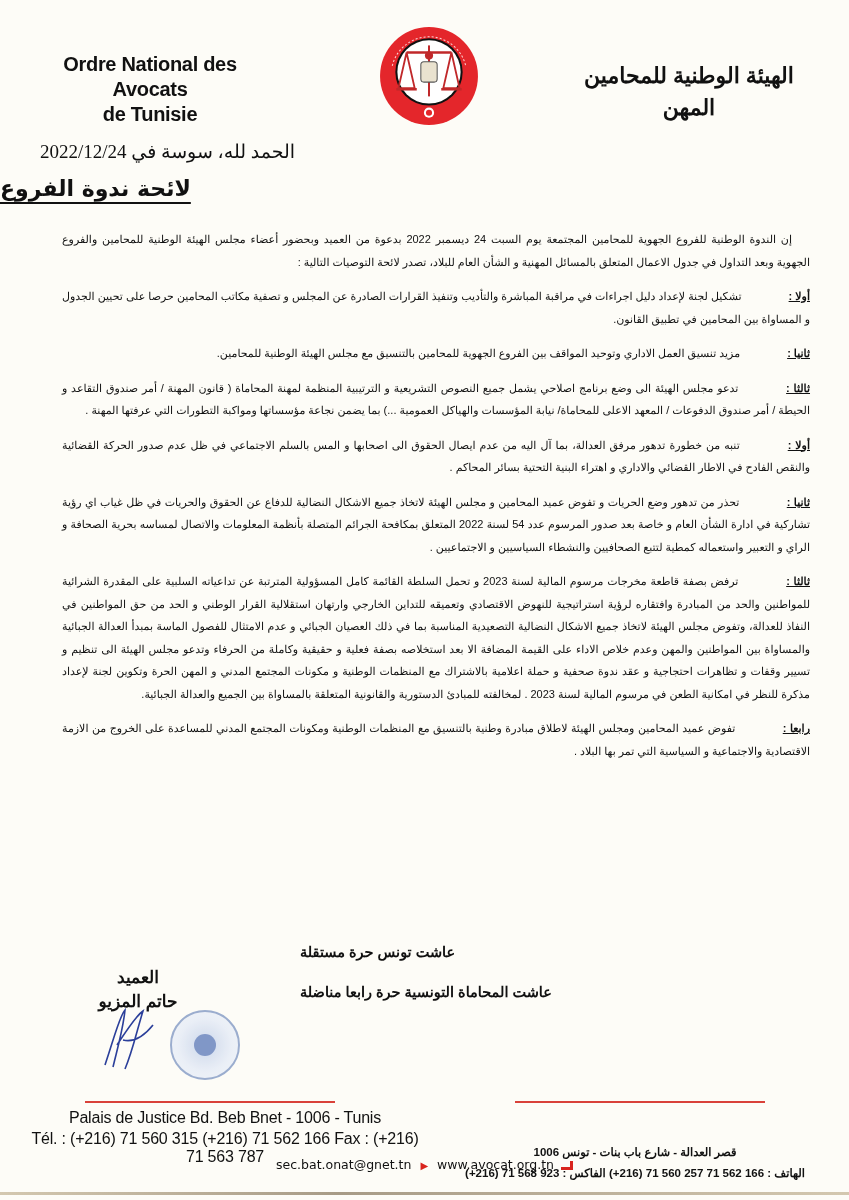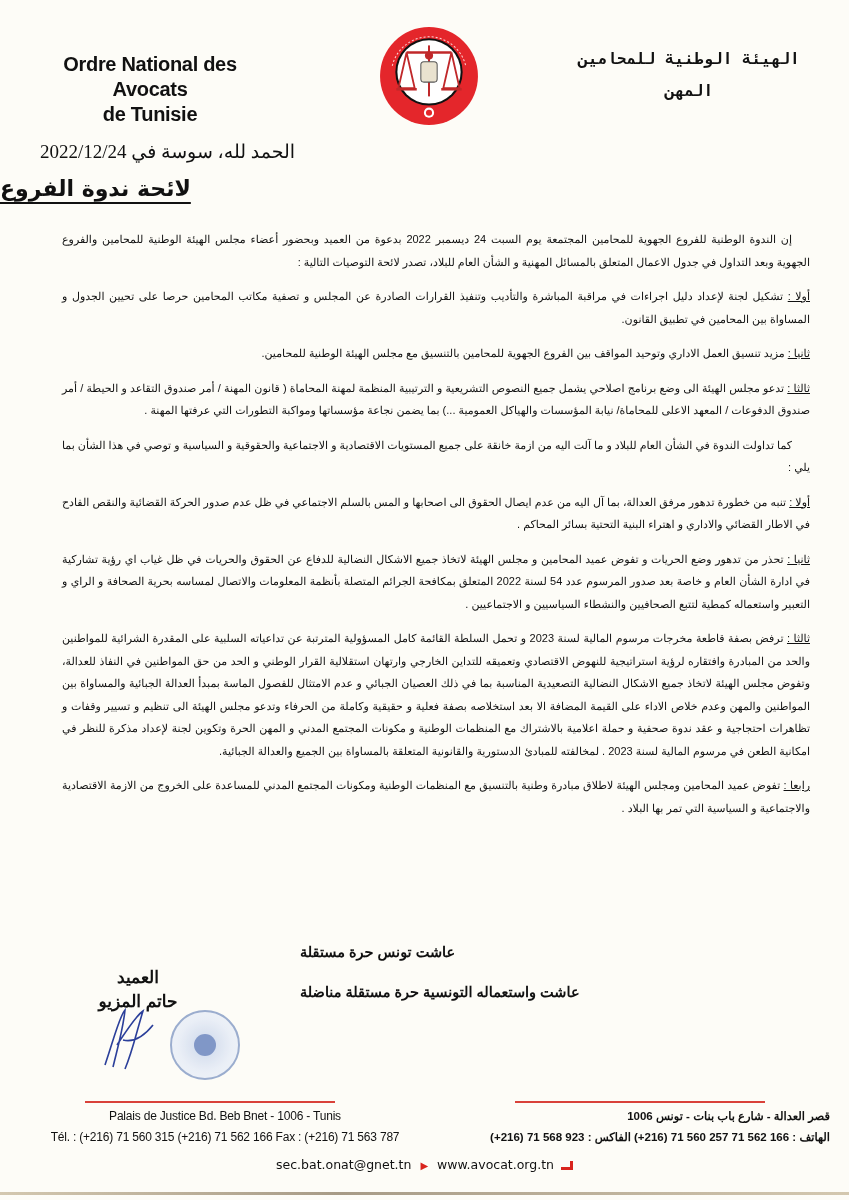--- a/index.html
+++ b/index.html
@@ -1,33 +1,33 @@
 <!DOCTYPE html>
 <html><head>
 <meta charset="utf-8">
 <style>
   html, body { margin:0; padding:0; }
   body { width:849px; height:1200px; background:#fdfcf7; position:relative; overflow:hidden; font-family:"DejaVu Sans", sans-serif; color:#111; }
   .header-fr { position:absolute; left:30px; top:52px; width:240px; text-align:center; font-family:"Liberation Sans", sans-serif; font-weight:bold; font-size:20px; line-height:25px; color:#111; letter-spacing:-0.3px; }
-  .header-ar { position:absolute; right:30px; top:44px; width:260px; text-align:center; direction:rtl; font-family:Liberation Mono, monospace; font-weight:bold; font-size:16px; line-height:32px; color:#111; }
+  .header-ar { position:absolute; right:30px; top:60px; width:260px; text-align:center; direction:rtl; font-family:Liberation Sans, sans-serif; font-weight:bold; font-size:22px; line-height:32px; color:#111; }
   .logo { position:absolute; left:378px; top:25px; width:102px; height:102px; }
   .date-line { position:absolute; left:40px; top:140px; direction:rtl; font-family:"Liberation Serif", serif; font-size:19px; }
   .title { position:absolute; left:0; right:0; top:176px; text-align:left; direction:rtl; font-family:"DejaVu Sans", sans-serif; font-weight:bold; font-size:22px; text-decoration:underline; text-underline-offset:6px; }
   .body-text { position:absolute; left:62px; width:748px; top:228px; direction:rtl; text-align:justify; font-family:"Liberation Sans", sans-serif; font-size:11px; line-height:22.5px; color:#111; }
   .body-text p { margin:0 0 12px 0; }
   .body-text .indent { text-indent:18px; }
-  .lbl { font-weight:normal; text-decoration:underline; }
+  .lbl { font-weight:bold; text-decoration:underline;margin-left:44px; }
   .closing { position:absolute; left:300px; width:340px; direction:rtl; text-align:left; font-weight:bold; font-family:"Liberation Sans", sans-serif; font-size:14.5px; }
   .sig-block { position:absolute; left:88px; top:966px; width:100px; direction:rtl; text-align:center; font-weight:bold; font-family:"Liberation Sans", sans-serif; font-size:17px; line-height:24px; }
   .signature { position:absolute; left:95px; top:1005px; width:70px; height:70px; }
   .stamp { position:absolute; left:170px; top:1010px; width:66px; height:66px; border-radius:50%; border:2px solid #8aa0c8; background:radial-gradient(circle, #c5d2ea 0%, #e6ecf6 55%, #f4f6fa 100%); opacity:0.85; }
   .stamp-inner { position:absolute; left:22px; top:22px; width:22px; height:22px; border-radius:50%; background:#6b86bf; }
   .footer-line { position:absolute; top:1101px; height:2px; background:#d9413a; }
-  .footer-fr { position:absolute; left:30px; width:390px; text-align:center; font-family:"Liberation Sans", sans-serif; font-size:12px; letter-spacing:-0.2px; }
-  .footer-ar { position:absolute; left:440px; width:390px; text-align:right; direction:rtl; font-family:"Liberation Sans", sans-serif; font-size:11.5px; font-weight:bold; }
+  .footer-fr { position:absolute; left:30px; width:390px; text-align:center; font-family:"Liberation Sans", sans-serif; font-size:16px; letter-spacing:-0.2px; }
+  .footer-ar { position:absolute; left:440px; width:390px; text-align:center; direction:rtl; font-family:"Liberation Sans", sans-serif; font-size:11.5px; font-weight:bold;margin-top:36px; }
   .footer-web { position:absolute; left:0; right:0; top:1157px; text-align:center; font-family:"DejaVu Sans", sans-serif; font-size:12.5px; }
   .arrow { color:#d9241d; font-size:10px; margin:0 5px; }
   .corner { display:inline-block; width:9px; height:6px; border-left:3px solid #d9241d; border-bottom:3px solid #d9241d; margin-left:3px; vertical-align:-1px; transform:scaleX(-1); }
   .bottom-bar { position:absolute; left:0; right:0; top:1192px; height:3px; background:linear-gradient(to right, #b8a580, #6e5a3b 40%, #b8a580); opacity:0.6; }
 </style>
 </head>
 <body>
 
 <div class="header-fr">
   <div>Ordre National des Avocats</div>
@@ -60,30 +60,29 @@
 
 <div class="title">لائحة ندوة الفروع</div>
 
 <div class="body-text">
   <p class="indent">إن الندوة الوطنية للفروع الجهوية للمحامين المجتمعة يوم السبت 24 ديسمبر 2022 بدعوة من العميد وبحضور أعضاء مجلس الهيئة الوطنية للمحامين والفروع الجهوية وبعد التداول في جدول الاعمال المتعلق بالمسائل المهنية و الشأن العام للبلاد، تصدر لائحة التوصيات التالية :</p>
 
   <p><span class="lbl">أولا :</span><span> تشكيل لجنة لإعداد دليل اجراءات في مراقبة المباشرة والتأديب وتنفيذ القرارات الصادرة عن المجلس و تصفية مكاتب المحامين حرصا على تحيين الجدول و المساواة بين المحامين في تطبيق القانون.</span></p>
   <p><span class="lbl">ثانيا :</span><span> مزيد تنسيق العمل الاداري وتوحيد المواقف بين الفروع الجهوية للمحامين بالتنسيق مع مجلس الهيئة الوطنية للمحامين.</span></p>
   <p><span class="lbl">ثالثا :</span><span> تدعو مجلس الهيئة الى وضع برنامج اصلاحي يشمل جميع النصوص التشريعية و الترتيبية المنظمة لمهنة المحاماة ( قانون المهنة / أمر صندوق التقاعد و الحيطة / أمر صندوق الدفوعات / المعهد الاعلى للمحاماة/ نيابة المؤسسات والهياكل العمومية ...) بما يضمن نجاعة مؤسساتها ومواكبة التطورات التي عرفتها المهنة .</span></p>
 
-  <p class="indent">كما تداولت الندوة في الشأن العام للبلاد و ما آلت اليه من ازمة خانقة على جميع المستويات الاقتصادية و الاجتماعية والحقوقية و السياسية و توصي في هذا الشأن بما يلي :</p>
 
   <p><span class="lbl">أولا :</span><span> تنبه من خطورة تدهور مرفق العدالة، بما آل اليه من عدم ايصال الحقوق الى اصحابها و المس بالسلم الاجتماعي في ظل عدم صدور الحركة القضائية والنقص الفادح في الاطار القضائي والاداري و اهتراء البنية التحتية بسائر المحاكم .</span></p>
   <p><span class="lbl">ثانيا :</span><span> تحذر من تدهور وضع الحريات و تفوض عميد المحامين و مجلس الهيئة لاتخاذ جميع الاشكال النضالية للدفاع عن الحقوق والحريات في ظل غياب اي رؤية تشاركية في ادارة الشأن العام و خاصة بعد صدور المرسوم عدد 54 لسنة 2022 المتعلق بمكافحة الجرائم المتصلة بأنظمة المعلومات والاتصال لمساسه بحرية الصحافة و الراي و التعبير واستعماله كمطية لتتبع الصحافيين والنشطاء السياسيين و الاجتماعيين .</span></p>
   <p><span class="lbl">ثالثا :</span><span> ترفض بصفة قاطعة مخرجات مرسوم المالية لسنة 2023 و تحمل السلطة القائمة كامل المسؤولية المترتبة عن تداعياته السلبية على المقدرة الشرائية للمواطنين والحد من المبادرة وافتقاره لرؤية استراتيجية للنهوض الاقتصادي وتعميقه للتداين الخارجي وارتهان استقلالية القرار الوطني و الحد من حق المواطنين في النفاذ للعدالة، وتفوض مجلس الهيئة لاتخاذ جميع الاشكال النضالية التصعيدية المناسبة بما في ذلك العصيان الجبائي و عدم الامتثال للفصول الماسة بمبدأ العدالة الجبائية والمساواة بين المواطنين والمهن وعدم خلاص الاداء على القيمة المضافة الا بعد استخلاصه بصفة فعلية و حقيقية وكاملة من الحرفاء وتدعو مجلس الهيئة الى تنظيم و تسيير وقفات و تظاهرات احتجاجية و عقد ندوة صحفية و حملة اعلامية بالاشتراك مع المنظمات الوطنية و مكونات المجتمع المدني و المهن الحرة وتكوين لجنة لإعداد مذكرة للنظر في امكانية الطعن في مرسوم المالية لسنة 2023 . لمخالفته للمبادئ الدستورية والقانونية المتعلقة بالمساواة بين الجميع والعدالة الجبائية.</span></p>
   <p><span class="lbl">رابعا :</span><span> تفوض عميد المحامين ومجلس الهيئة لاطلاق مبادرة وطنية بالتنسيق مع المنظمات الوطنية ومكونات المجتمع المدني للمساعدة على الخروج من الازمة الاقتصادية والاجتماعية و السياسية التي تمر بها البلاد .</span></p>
 </div>
 
 <div class="closing" style="top:944px;">عاشت تونس حرة مستقلة</div>
-<div class="closing" style="top:984px;">عاشت واستعماله التونسية حرة مستقلة مناضلة</div>
+<div class="closing" style="top:984px;">عاشت المحاماة التونسية حرة رابعا مناضلة</div>
 
 <div class="sig-block">
   <div>العميد</div>
   <div>حاتم المزيو</div>
 </div>
 <svg class="signature" viewBox="0 0 70 70">
   <path d="M10 60 C20 30, 25 10, 30 5 C28 25, 22 45, 18 62 M22 40 C35 20, 45 8, 48 6 C42 25, 38 45, 30 64 M28 35 C40 38, 50 30, 58 20" fill="none" stroke="#2b3f9a" stroke-width="1.6"></path>
 </svg>
 <div class="stamp">
     <div class="stamp-inner"></div>

